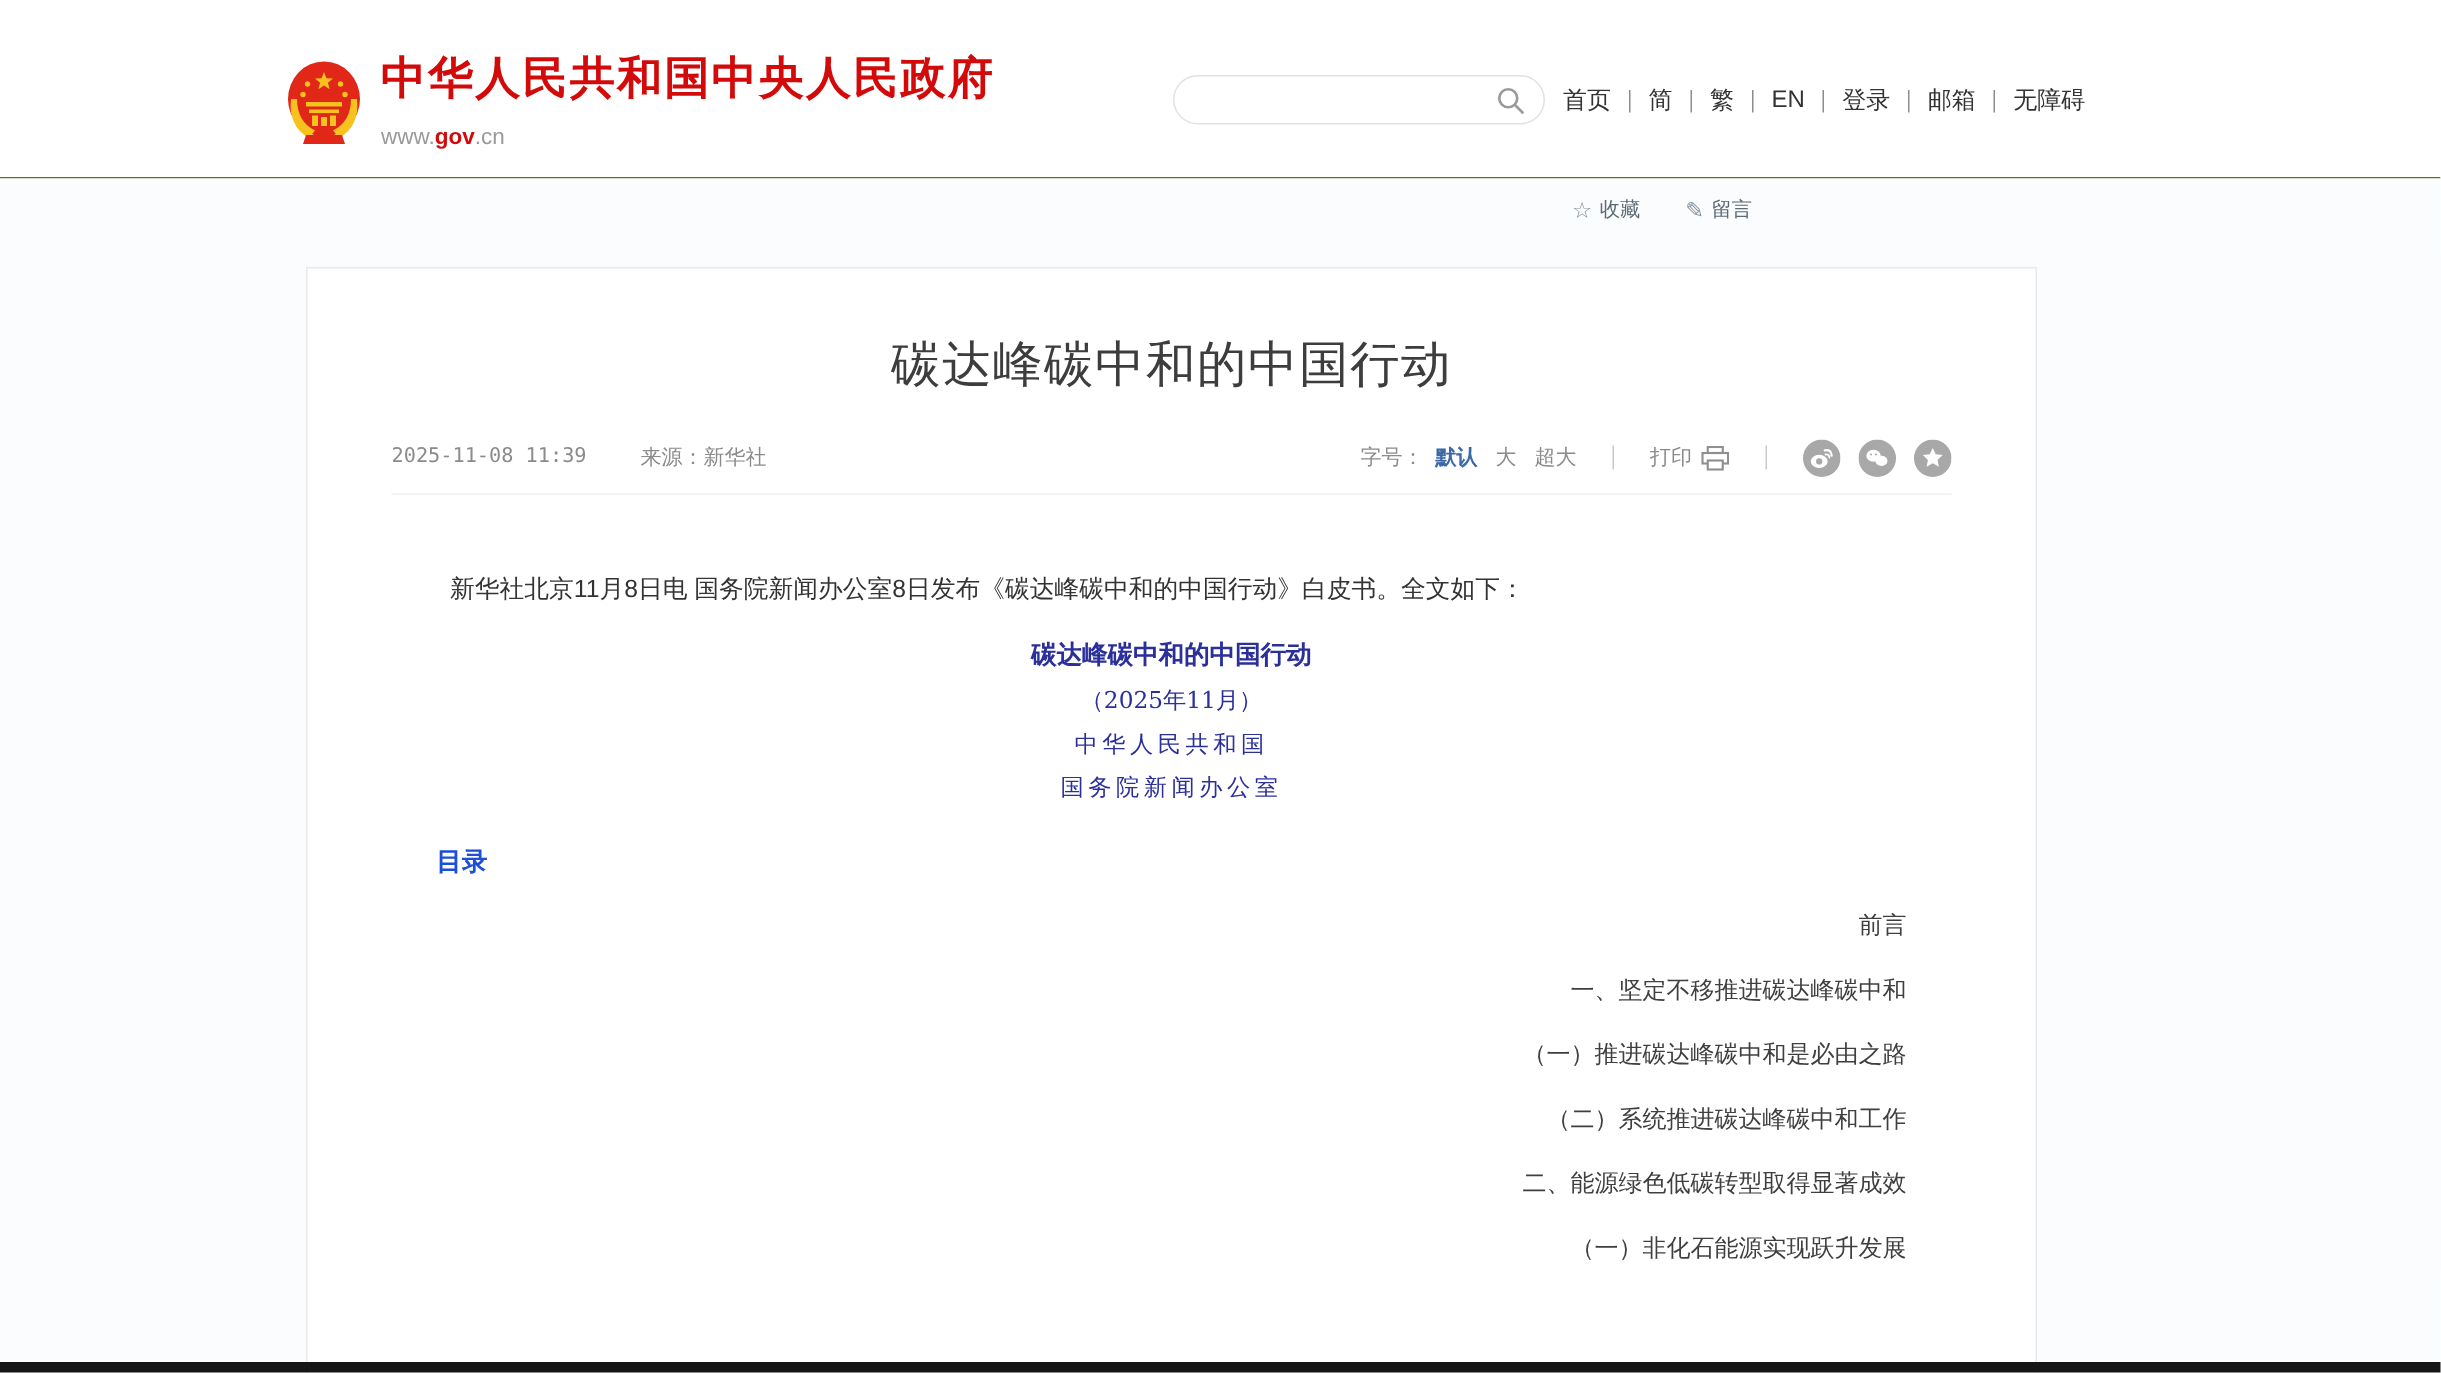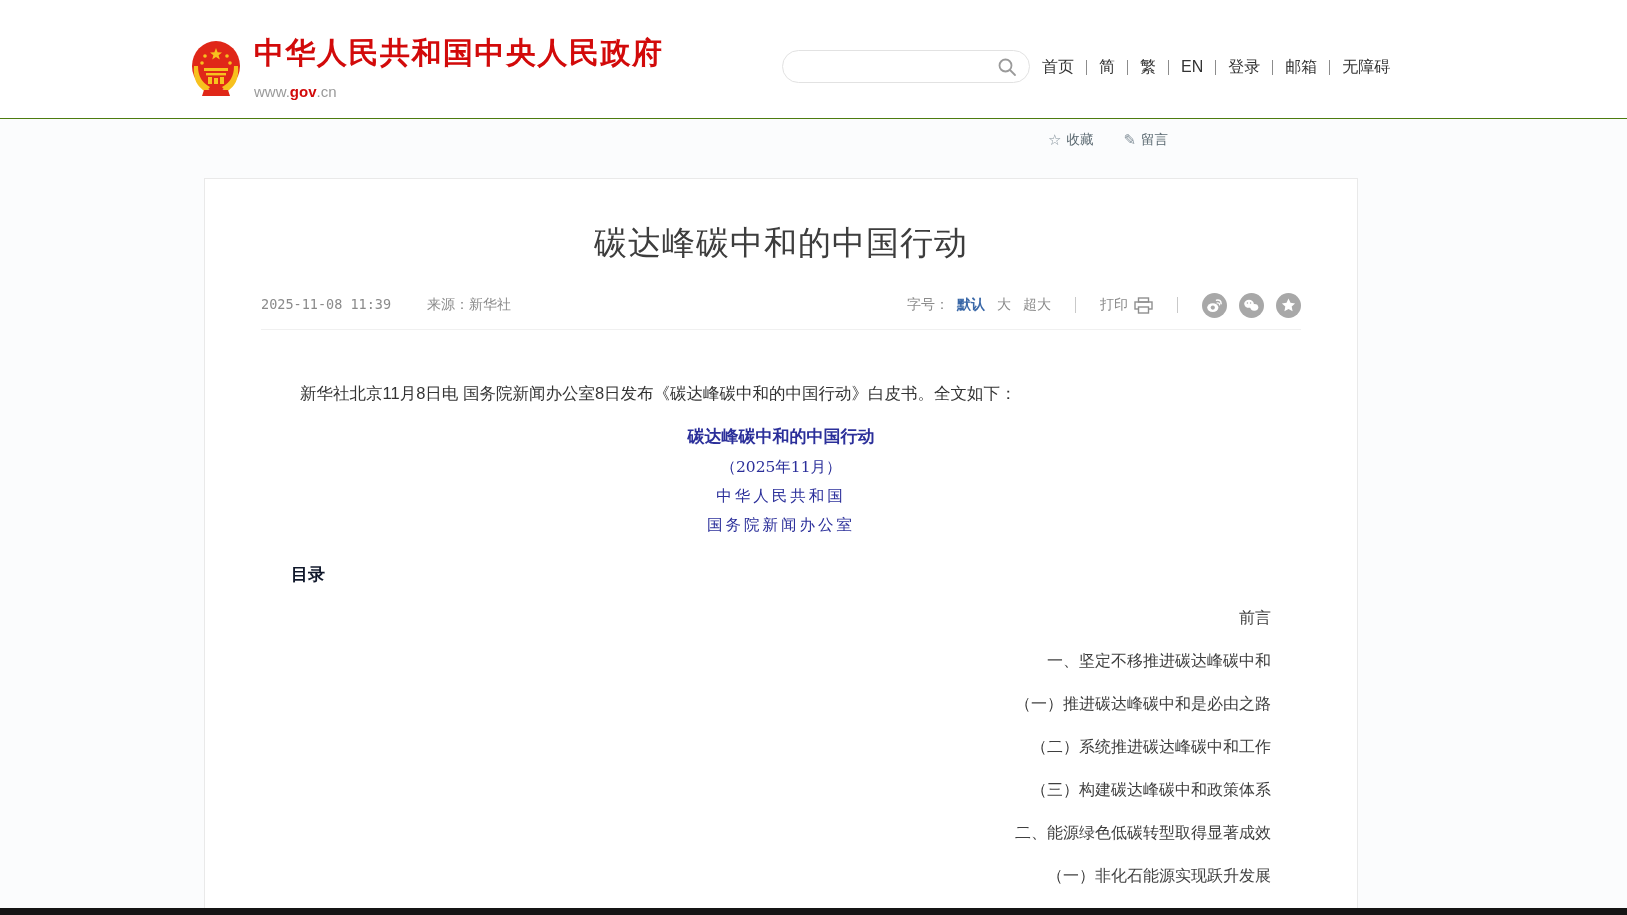--- a/index.html
+++ b/index.html
@@ -60,21 +60,21 @@
   .lead-par { margin:50px 62px 0 62px; text-indent:2em; font-size:16.5px;
     line-height:26px; color:#333; }
 
   .doc-head { text-align:center; color:#2b2f9a; }
   .doc-title { margin-top:18px; font-size:17px; font-weight:bold; line-height:26px; }
   .doc-date { margin-top:5px; font-size:15.5px; line-height:24px;
     font-family:"DejaVu Serif", serif; }
   .doc-org { margin-top:5px; font-size:15.5px; line-height:24px; letter-spacing:3px;
     font-family:"DejaVu Serif", serif; }
 
-  .toc-heading { margin:26px 0 0 86px; font-size:17px; font-weight:bold; color:#0f172a; line-height:24px; }
+  .toc-heading { margin:26px 0 0 86px; font-size:17px; font-weight:bold; color:#1d4ed8; line-height:24px; }
   .toc-list { margin-top:0;text-align:right; }
   .toc-item { margin:19px 86px 0 86px; font-size:16px; color:#3f3f3f; line-height:24px; }
 
   .bottom-bar { position:absolute; left:0; bottom:0; width:1627px; height:7px;
     background:#151515; z-index:20; }
 </style>
 </head>
 <body>
 
 <div class="site-header">
@@ -195,21 +195,20 @@
     </div>
 
     <div class="toc-heading">目录</div>
 
     <div class="toc-list">
 
     <div class="toc-item">前言</div>
         <div class="toc-item">一、坚定不移推进碳达峰碳中和</div>
         <div class="toc-item">（一）推进碳达峰碳中和是必由之路</div>
         <div class="toc-item">（二）系统推进碳达峰碳中和工作</div>
-        <div class="toc-item">（三）构建碳达峰碳中和政策体系</div>
         <div class="toc-item">二、能源绿色低碳转型取得显著成效</div>
         <div class="toc-item">（一）非化石能源实现跃升发展</div>
       </div>
 
   </div>
 </div>
 
 <div class="bottom-bar"></div>
 
 </body></html>

